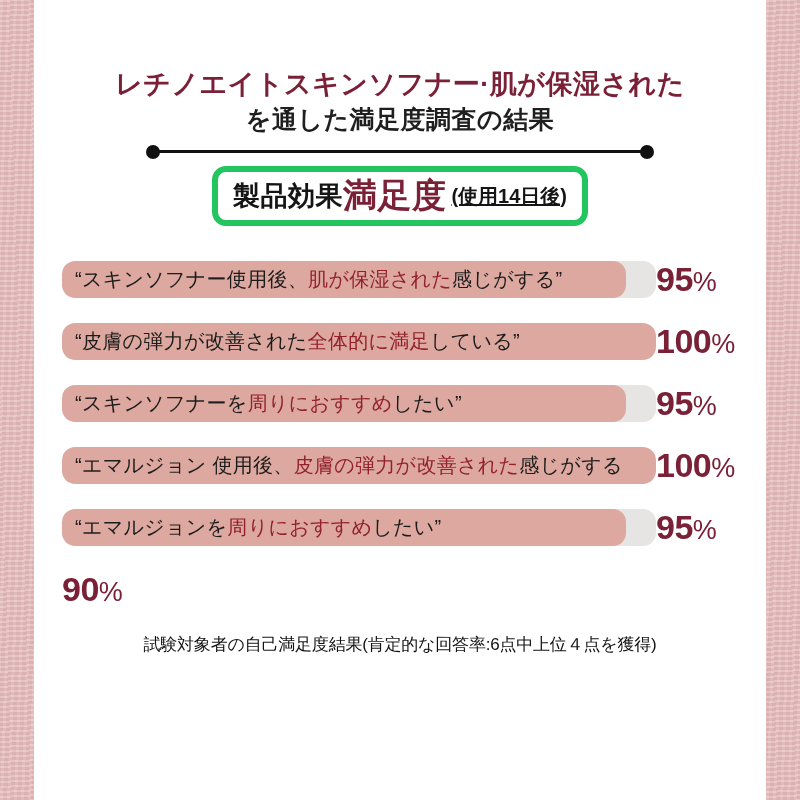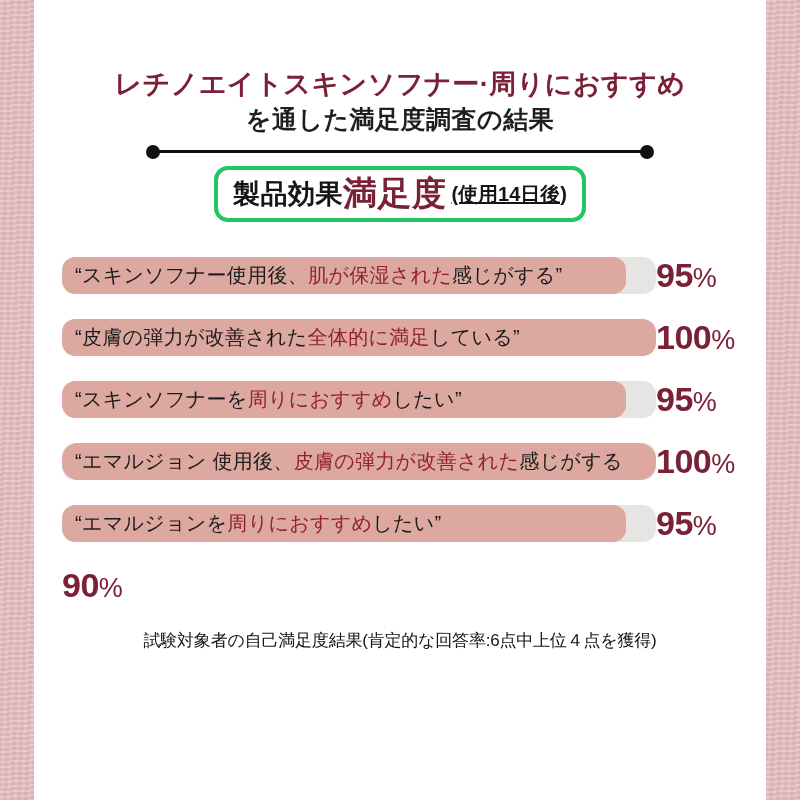--- a/index.html
+++ b/index.html
@@ -33,21 +33,21 @@
     margin:14px auto 0 auto;
   }
   .divider::before,.divider::after{
     content:"";position:absolute;top:-5.5px;width:14px;height:14px;border-radius:50%;background:#101010;
   }
   .divider::before{left:-5px;}
   .divider::after{right:-5px;}
 
   .badge{
     width:364px;height:48px;margin:13px auto 0 auto;
-    border:4px solid #22c55e;border-radius:14px;background:#fff;
+    border:6px solid #22c55e;border-radius:14px;background:#fff;
     display:flex;align-items:center;justify-content:center;white-space:nowrap;
   }
   .badge .b1{font-size:27px;font-weight:700;color:#151515;letter-spacing:.5px;}
   .badge .b2{font-size:34px;font-weight:700;color:var(--maroon-deep,#7b2136);letter-spacing:.5px;}
   .badge .b3{font-size:20px;font-weight:700;color:#151515;margin-left:5px;letter-spacing:0;text-decoration:underline;}
 
   .bars{margin-top:35px;padding-left:28px;}
   .row{display:flex;align-items:center;height:37px;margin-bottom:25px;}
   .track{
     position:relative;width:594px;height:37px;border-radius:13px;
@@ -72,21 +72,21 @@
   }
 </style>
 </head>
 <body>
 
 <div class="page">
   <div class="strip left"></div>
   <div class="strip right"></div>
 
   <div class="content">
-    <div class="title">レチノエイトスキンソフナー·周りにおすすめ</div>
+    <div class="title">レチノエイトスキンソフナー·肌が保湿された</div>
     <div class="subtitle">を通した満足度調査の結果</div>
 
     <div class="divider"></div>
 
     <div class="badge">
       <span class="b1">製品効果</span>
       <span class="b2">満足度</span>
       <span class="b3">(使用14日後)</span>
     </div>
 
@@ -119,21 +119,21 @@
         <span class="bar-text"><span>“スキンソフナーを</span><span class="hl">周りにおすすめ</span><span>したい”</span></span>
       </div>
     </div>
     <div class="pct">
       <span class="num">95</span><span class="sign">%</span>
     </div>
   </div>
 
   <div class="row">
     <div class="track">
-      <div class="fill" style="width: 100%; border-radius: 16px;">
+      <div class="fill" style="width: 100%;">
         <span class="bar-text"><span>“エマルジョン 使用後、</span><span class="hl">皮膚の弾力が改善された</span><span>感じがする</span></span>
       </div>
     </div>
     <div class="pct">
       <span class="num">100</span><span class="sign">%</span>
     </div>
   </div>
 
   <div class="row">
     <div class="track">

